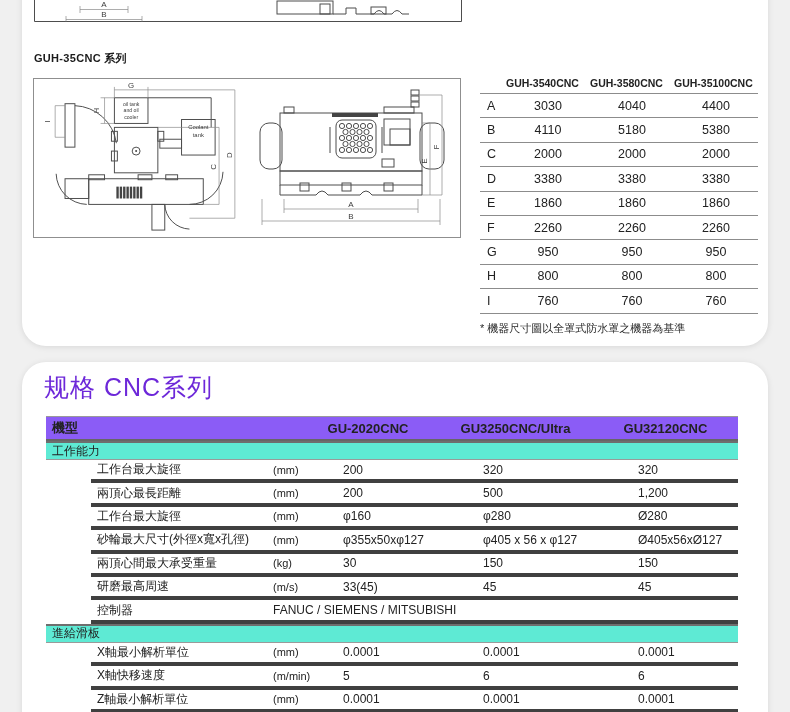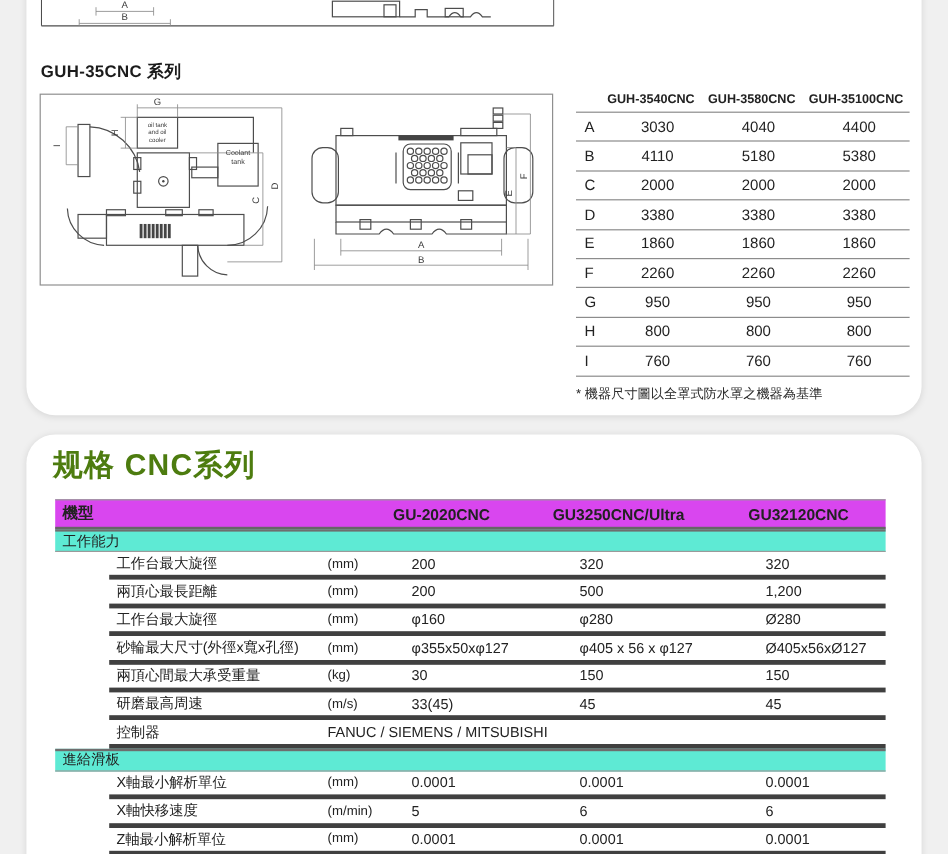--- a/index.html
+++ b/index.html
@@ -5,42 +5,42 @@
   html,body{margin:0;padding:0;background:#e4e4e4;}
   .page{position:relative;width:790px;height:712px;background:#f0f0f0;overflow:hidden;
         font-family:"Liberation Sans","DejaVu Sans",sans-serif;color:#222;}
   .card{position:absolute;background:#ffffff;border-radius:24px;box-shadow:0 1px 6px rgba(0,0,0,.10);}
   .card-top{left:22px;top:-40px;width:746px;height:386px;}
   .card-bottom{left:22px;top:362px;width:746px;height:395px;}
 
   .abs{position:absolute;}
 
   
-  #series-title{left:34px;top:51px;font-size:14px;font-weight:600;color:#1b1b1b;letter-spacing:.3px;}
+  #series-title{left:34px;top:51px;font-size:11px;font-weight:600;color:#1b1b1b;letter-spacing:.3px;}
   #figure-box{left:33px;top:78px;width:428px;height:160px;border:1px solid #8f8f8f;box-sizing:border-box;}
   svg{display:block;}
   svg text{font-family:"Liberation Sans","DejaVu Sans",sans-serif;fill:#3c3c3c;}
   .dwg{stroke:#4d4d4d;stroke-width:1;fill:none;}
   .dwg-thin{stroke:#8a8a8a;stroke-width:.7;fill:none;}
   .dwg-fill{fill:#444;stroke:none;}
 
   
   #dim-table{left:480px;top:72px;width:278px;}
   .dim-header,.dim-row{display:grid;grid-template-columns:26px 84px 84px 84px;align-items:center;border-bottom:1px solid #8c8c8c;}
   .dim-header{height:21px;font-size:10.5px;font-weight:bold;}
   .dim-h-cell{text-align:left;}
   .dim-row{height:23.4px;font-size:12.5px;}
   .dim-row .lab{padding-left:7px;}
   .dim-row .val{text-align:center;}
   .dim-footnote{margin-top:7px;font-size:11px;color:#2a2a2a;}
 
   
-  #spec-title{left:44px;top:371px;font-size:25px;font-weight:bold;color:#4d7c0f;letter-spacing:1px;}
+  #spec-title{left:44px;top:371px;font-size:25px;font-weight:normal;color:#6d28d9;letter-spacing:1px;}
   #spec-table{left:46px;top:416px;width:692px;font-size:12px;}
-  .spec-header{display:grid;grid-template-columns:182px 70px 140px 155px 1fr;background:#d946ef;
+  .spec-header{display:grid;grid-template-columns:182px 70px 140px 155px 1fr;background:#8b5cf6;
                height:22px;align-items:center;font-weight:bold;font-size:13px;
                border-top:1px solid #9a9a9a;border-bottom:2px solid #666;}
   .spec-header .h-label{padding-left:6px;}
   .h-model{text-align:center;}
   .row-section{height:16px;background:#5eead4;border-top:2px solid #6e6e6e;border-bottom:1px solid #9a9a9a;
                display:flex;align-items:center;padding-left:6px;}
   .row-data,.row-span{display:grid;height:19.4px;align-items:center;border-bottom:4px solid #404040;margin-left:45px;}
   .row-data{grid-template-columns:182px 70px 140px 155px 1fr;}
   .row-span{grid-template-columns:182px 1fr;}
   .row-data .lab,.row-span .lab{padding-left:6px;white-space:nowrap;}

